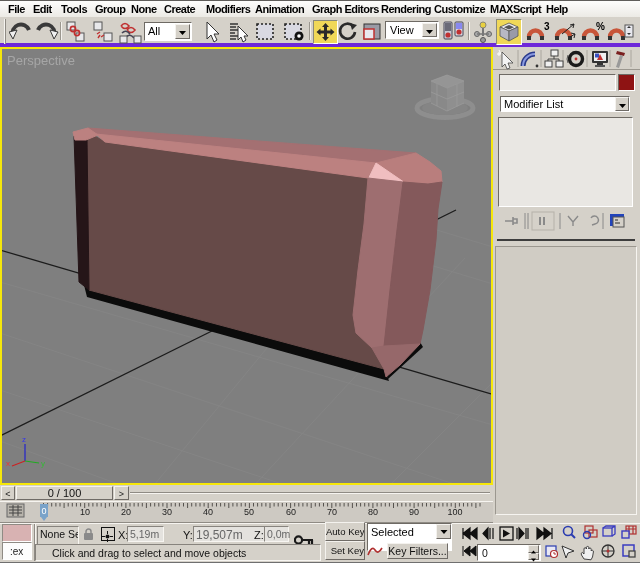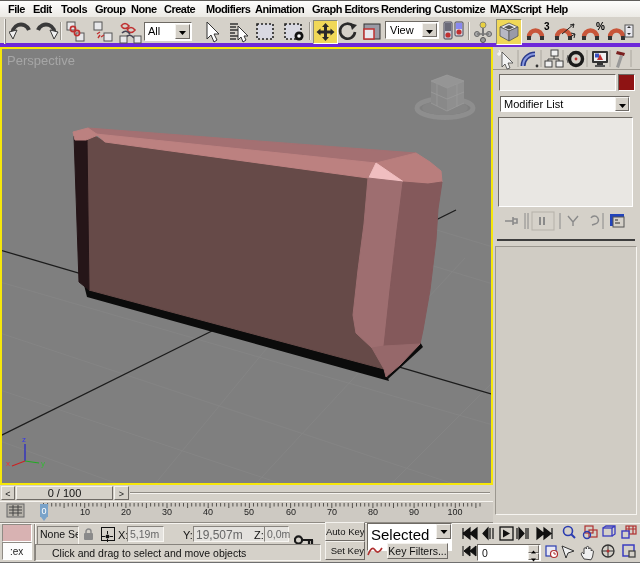--- a/index.html
+++ b/index.html
@@ -350,21 +350,21 @@
       </div>
 
     <svg class="abs" style="left:294px;top:49px" width="20" height="12" viewBox="0 0 20 12">
       <circle cx="4.5" cy="6" r="3.6" fill="none" stroke="#1a1a1a" stroke-width="2.2"></circle>
       <path d="M8 6 h11 M15 6 v4 M18 6 v4" stroke="#1a1a1a" stroke-width="2.2"></path>
     </svg>
 
     <div class="abs raised btn" style="left:325px;top:37px;width:40px;height:19px;font-size:9.5px;color:#111;text-align:center;white-space:nowrap;overflow:hidden"><span style="position:relative;top:3px">Auto Key</span></div>
     <div class="abs raised btn" style="left:325px;top:56px;width:40px;height:19px;font-size:9.5px;color:#111;text-align:right;white-space:nowrap;overflow:hidden"><span style="position:relative;top:3px">Set Key</span></div>
 
-    <div class="abs sunken2" style="left:367px;top:38px;width:85px;height:28px;background:#fff;font-size:15px">
+    <div class="abs sunken2" style="left:367px;top:38px;width:85px;height:28px;background:#fff;font-size:11px">
         <span style="position:absolute;left:3px;top:2px">Selected</span>
       <div class="abs raised btn" style="right:0;top:0;width:15px;height:15px"><svg width="14" height="14">
             <path d="M3.5 5 l3.5 4 3.5 -4 z" fill="#000"></path>
           </svg></div>
     </div>
 
     <svg class="abs" style="left:367px;top:59px" width="16" height="13" viewBox="0 0 16 13">
       <path d="M1 11 Q5 1 8 6 T15 4" fill="none" stroke="#b03030" stroke-width="1.6"></path>
     </svg>
 

